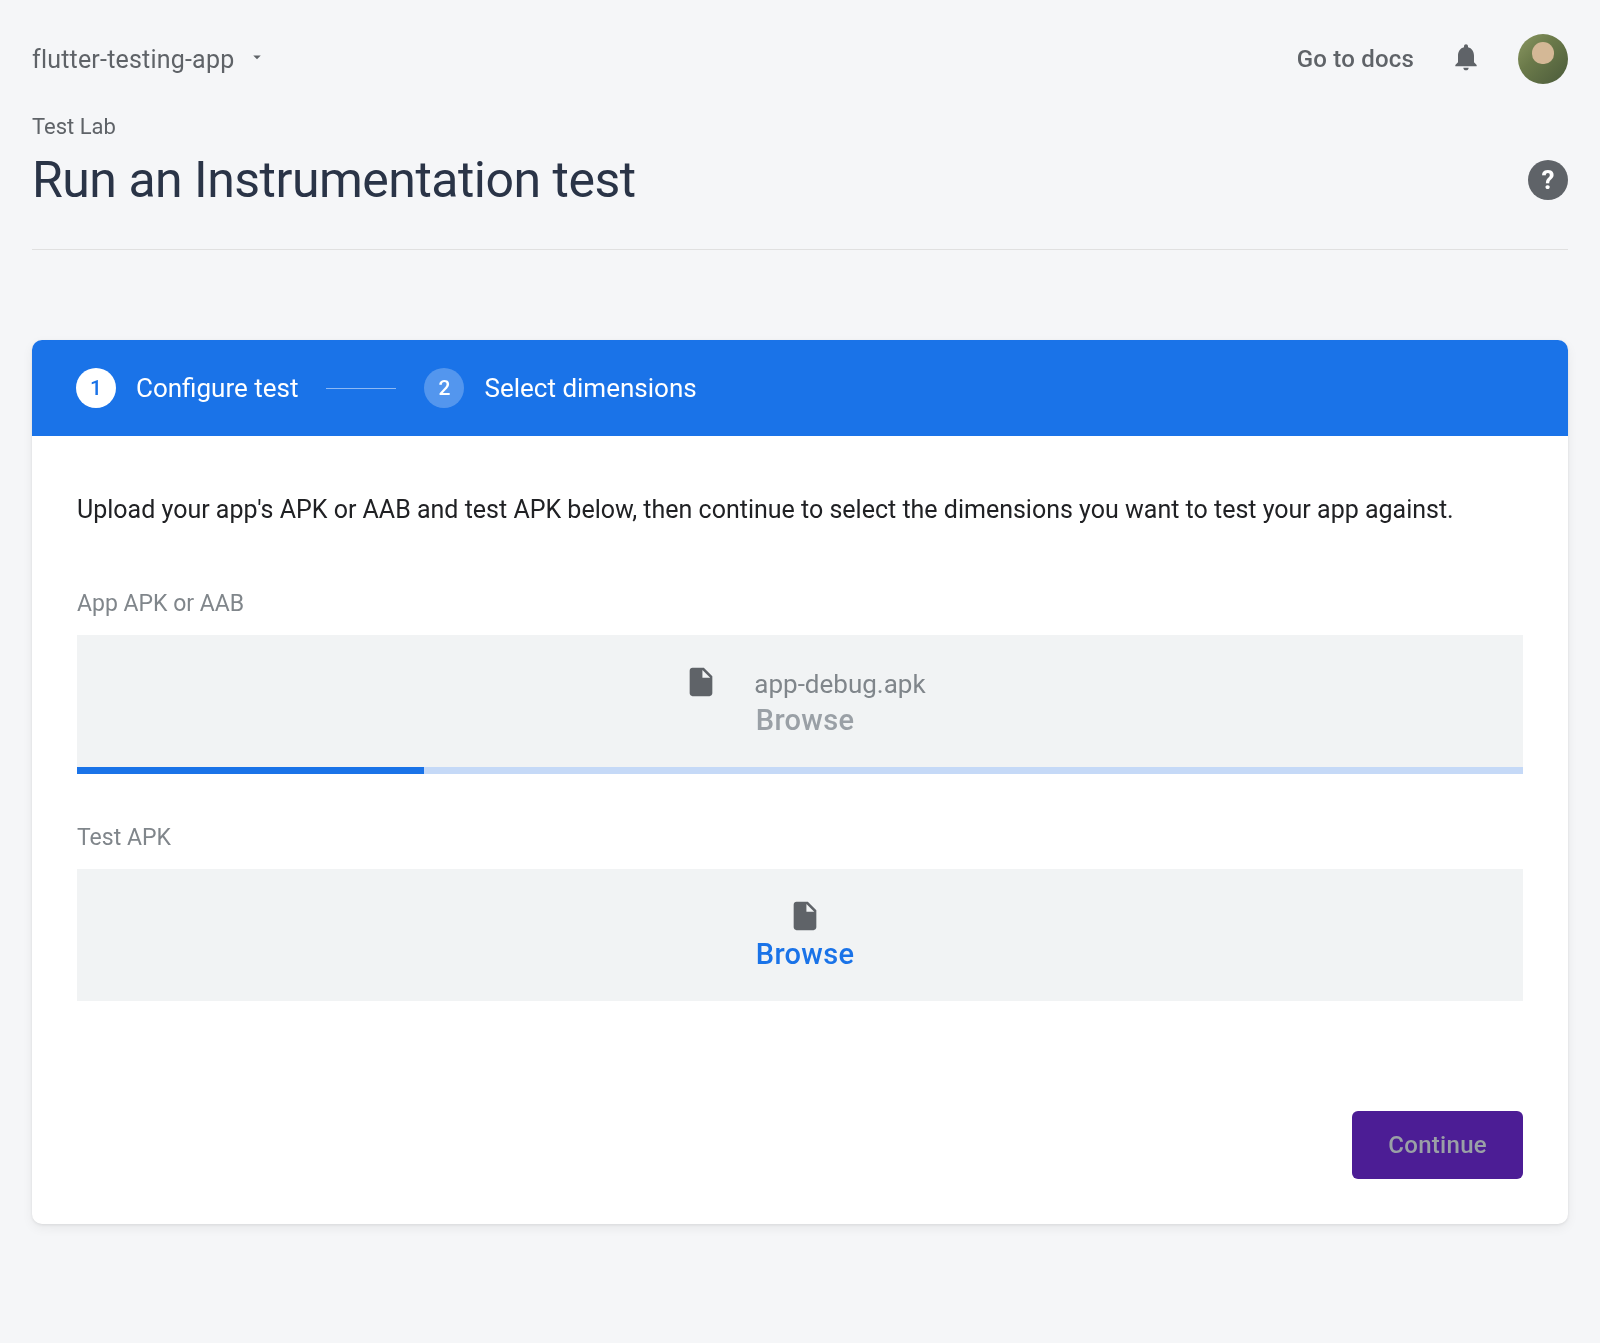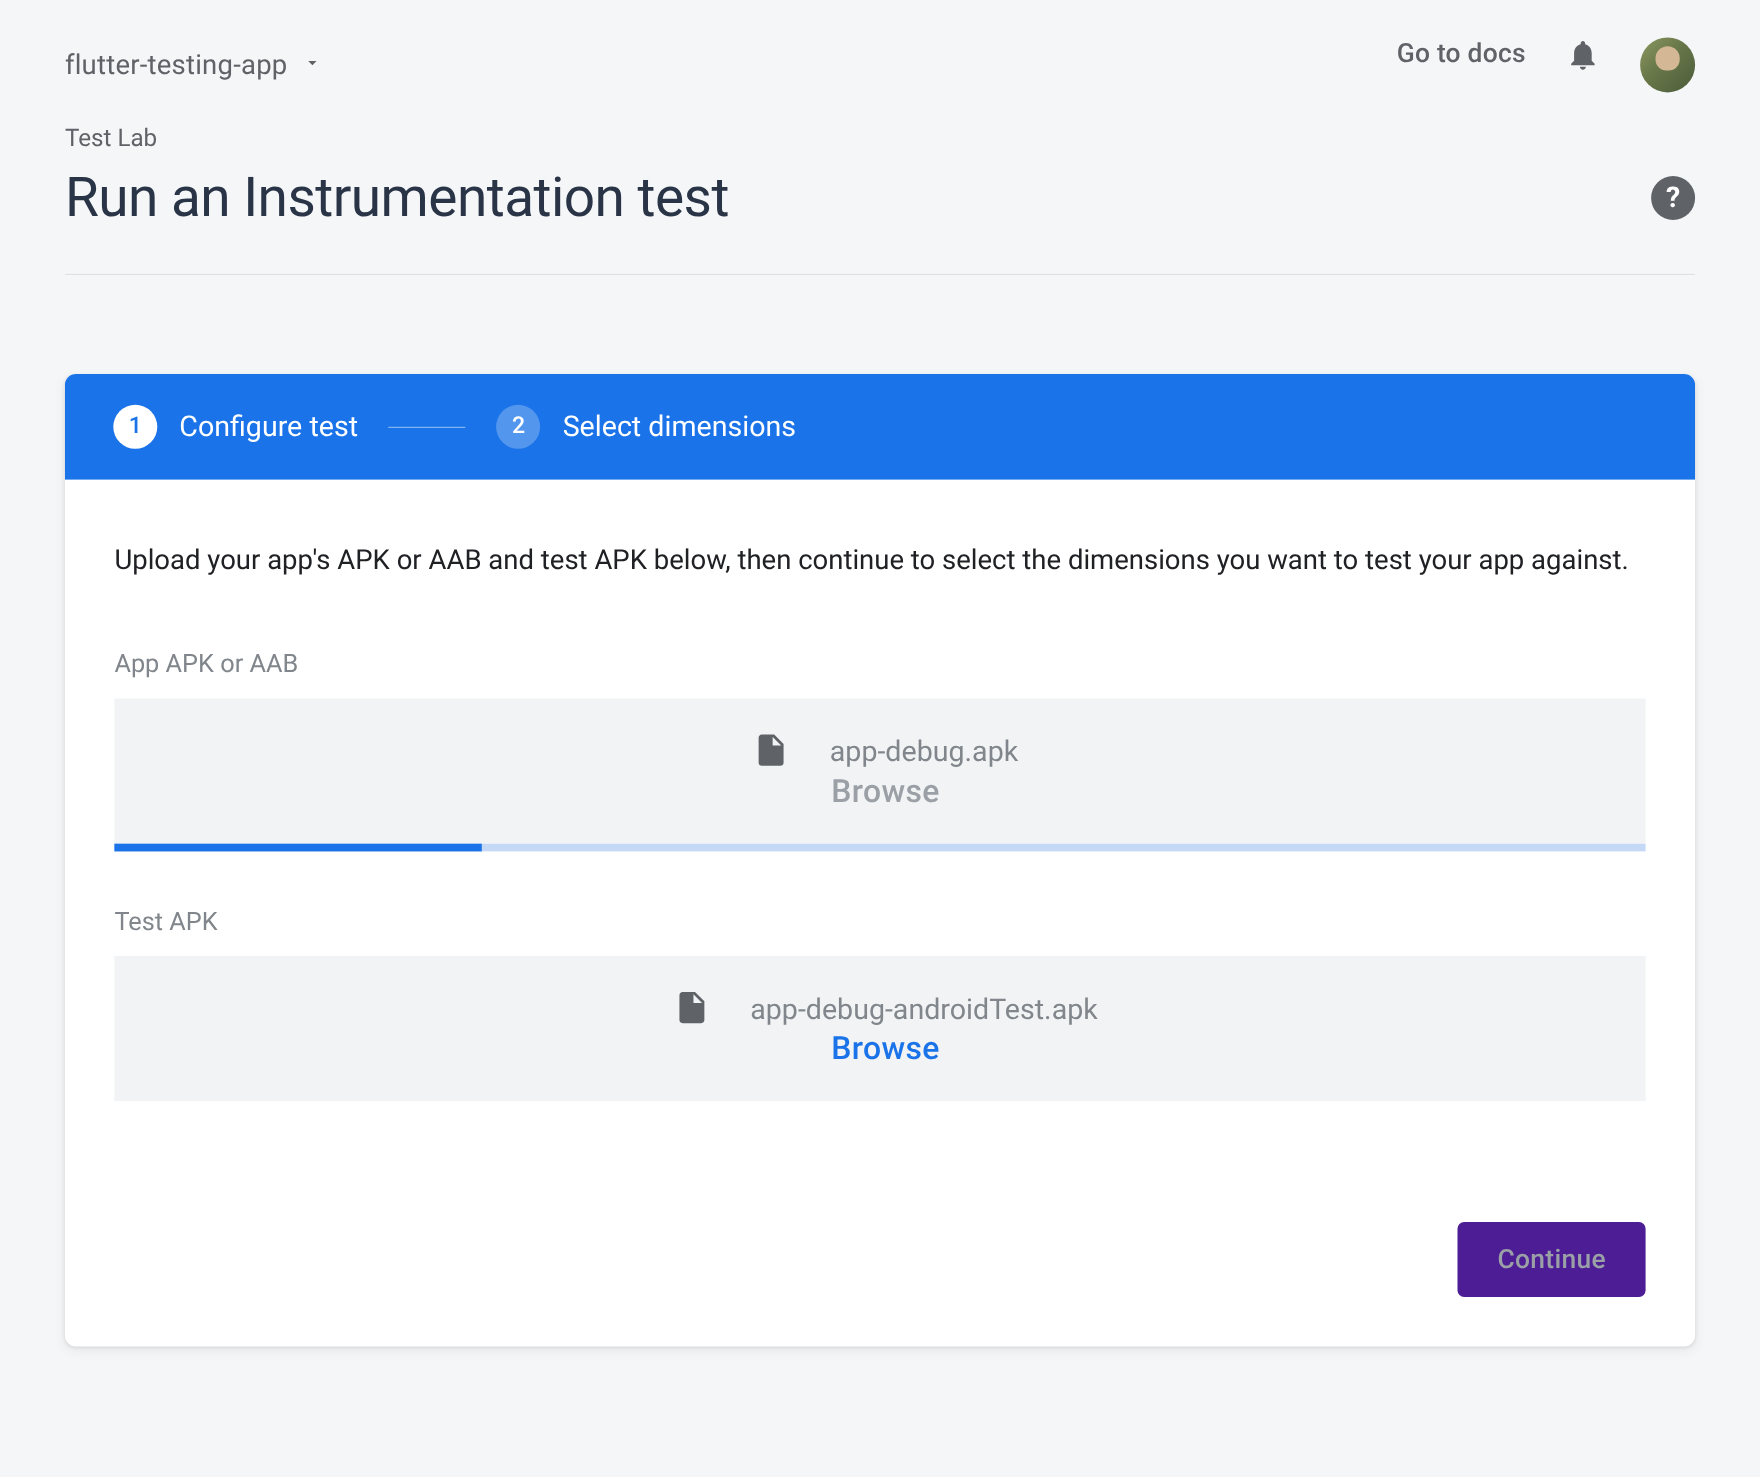--- a/index.html
+++ b/index.html
@@ -9,21 +9,21 @@
     }
     body {
       font-family: 'Google Sans', Roboto, -apple-system, BlinkMacSystemFont, 'Segoe UI', Arial, sans-serif;
       background: #f5f6f8;
       color: #202124;
       width: 1600px;
       height: 1343px;
       overflow: hidden;
     }
     .container {
-      padding: 30px 59px;
+      padding: 30px 32px;
     }
     .topbar {
       display: flex;
       align-items: center;
       justify-content: space-between;
       padding: 4px 0 20px 0;
     }
     .topbar-left {
       display: flex;
       align-items: center;
@@ -32,20 +32,21 @@
     .project-name {
       font-size: 25px;
       color: #5f6368;
       letter-spacing: 0.2px;
     }
     .dropdown-icon {
       color: #5f6368;
     }
     .topbar-right {
       display: flex;
+      align-items: center;
       gap: 36px;
     }
     .docs-link {
       font-size: 24px;
       color: #5f6368;
       font-weight: 500;
       letter-spacing: 0.2px;
     }
     .bell-icon {
       color: #5f6368;
@@ -291,21 +292,20 @@
 
       <div class="upload-section">
         <div class="upload-label">Test APK</div>
         <div class="upload-box">
           <div class="upload-left">
             <span class="file-icon">
               <svg width="34" height="34" viewBox="0 0 24 24">
                   <path fill="currentColor" d="M6 2c-1.1 0-2 .9-2 2v16c0 1.1.9 2 2 2h12c1.1 0 2-.9 2-2V8l-6-6H6zm7 7V3.5L18.5 9H13z"></path>
                 </svg>
             </span>
-            <span class="file-name">app-debug-androidTest.apk</span>
           </div>
           <span class="browse-btn enabled">Browse</span>
         </div>
       </div>
     </div>
 
     <div class="card-footer">
       <div class="continue-btn">Continue</div>
     </div>
   </div>

